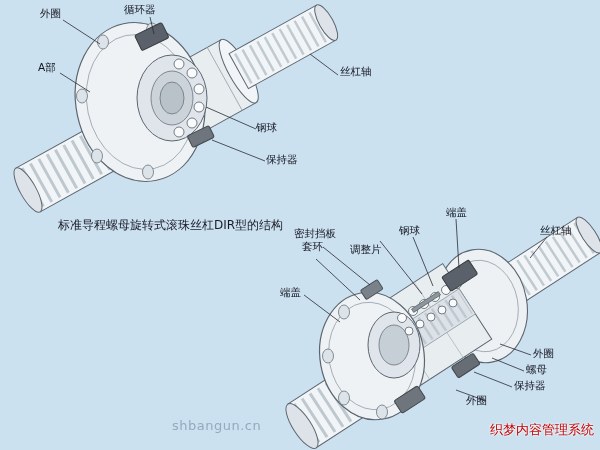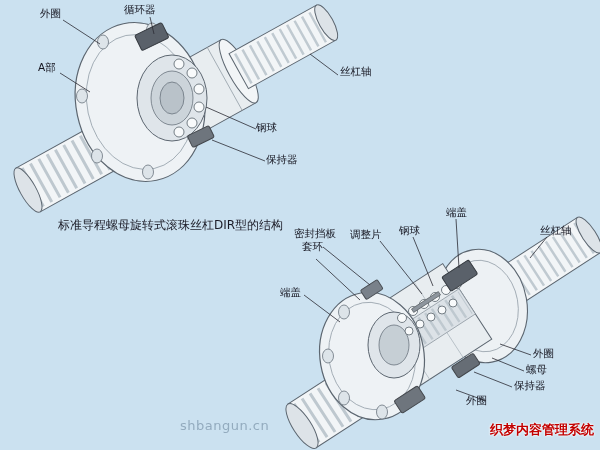--- a/index.html
+++ b/index.html
@@ -2,22 +2,22 @@
 <html><head>
 <meta charset="utf-8">
 <style>
   *{margin:0;padding:0;box-sizing:border-box}
   html,body{width:600px;height:450px;overflow:hidden;
     font-family:"DejaVu Sans","Liberation Sans",sans-serif}
   .page{position:relative;width:600px;height:450px;background:#cbe1f0}
   svg.art{position:absolute;left:0;top:0}
   .lbl{position:absolute;font-size:10.5px;line-height:1;color:#14141f;white-space:nowrap}
   .caption{position:absolute;left:58px;top:217px;font-size:12px;font-weight:normal;color:#1b1b26;white-space:nowrap}
-  .wm-site{position:absolute;left:180px;top:418px;font-size:13px;color:#93abbe;letter-spacing:.5px}
-  .wm-cms{position:absolute;right:6px;bottom:12px;text-align:right;color:#c20000;font-weight:bold;
+  .wm-site{position:absolute;left:172px;top:418px;font-size:13px;color:#93abbe;letter-spacing:.5px}
+  .wm-cms{position:absolute;right:6px;bottom:12px;text-align:right;color:#c20000;font-weight:normal;
     text-shadow:0 0 2px #fff,0 0 3px #fff;line-height:1.15}
   .wm-cms .l1{font-size:13px}
   .wm-cms .l2{font-size:12.5px;letter-spacing:1.5px}
 </style>
 </head>
 <body>
 
 <div class="page">
 
   <svg class="art" width="600" height="450" viewBox="0 0 600 450">
@@ -176,21 +176,21 @@
   <div class="lbl" style="left:124px;top:4px">循环器</div>
   <div class="lbl" style="left:38px;top:62px">A部</div>
   <div class="lbl" style="left:340px;top:66px">丝杠轴</div>
   <div class="lbl" style="left:256px;top:122px">钢球</div>
   <div class="lbl" style="left:266px;top:154px">保持器</div>
 
   <div class="caption">标准导程螺母旋转式滚珠丝杠DIR型的结构</div>
 
   <div class="lbl" style="left:294px;top:228px">密封挡板</div>
   <div class="lbl" style="left:302px;top:241px">套环</div>
-  <div class="lbl" style="left:350px;top:229px">调整片</div>
+  <div class="lbl" style="left:350px;top:244px">调整片</div>
   <div class="lbl" style="left:399px;top:225px">钢球</div>
   <div class="lbl" style="left:446px;top:207px">端盖</div>
   <div class="lbl" style="left:540px;top:225px">丝杠轴</div>
   <div class="lbl" style="left:280px;top:287px">端盖</div>
   <div class="lbl" style="left:533px;top:348px">外圈</div>
   <div class="lbl" style="left:526px;top:364px">螺母</div>
   <div class="lbl" style="left:514px;top:380px">保持器</div>
   <div class="lbl" style="left:466px;top:395px">外圈</div>
 
   <div class="wm-site">shbangun.cn</div>

